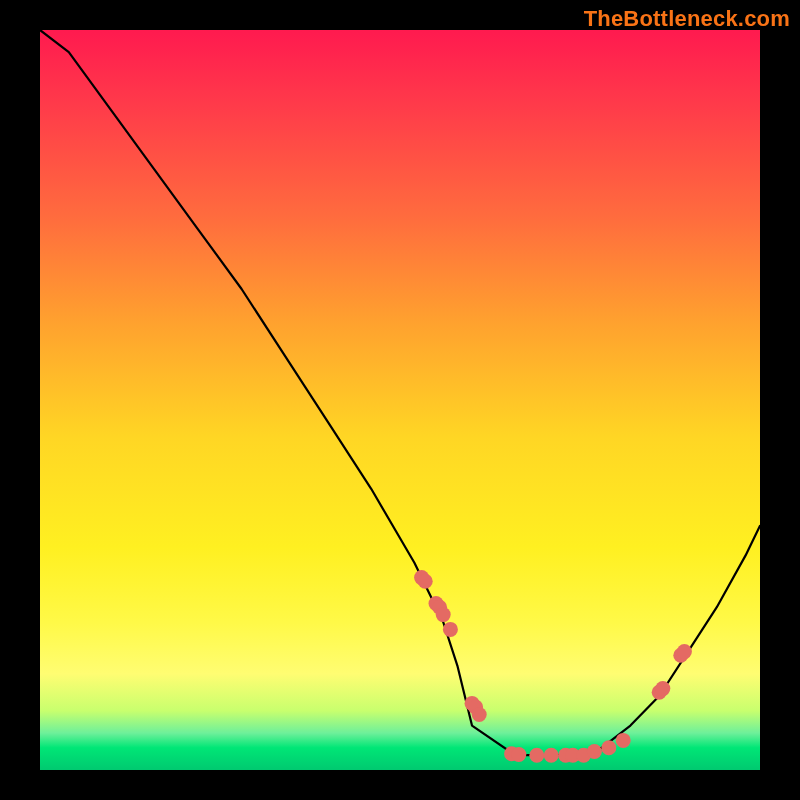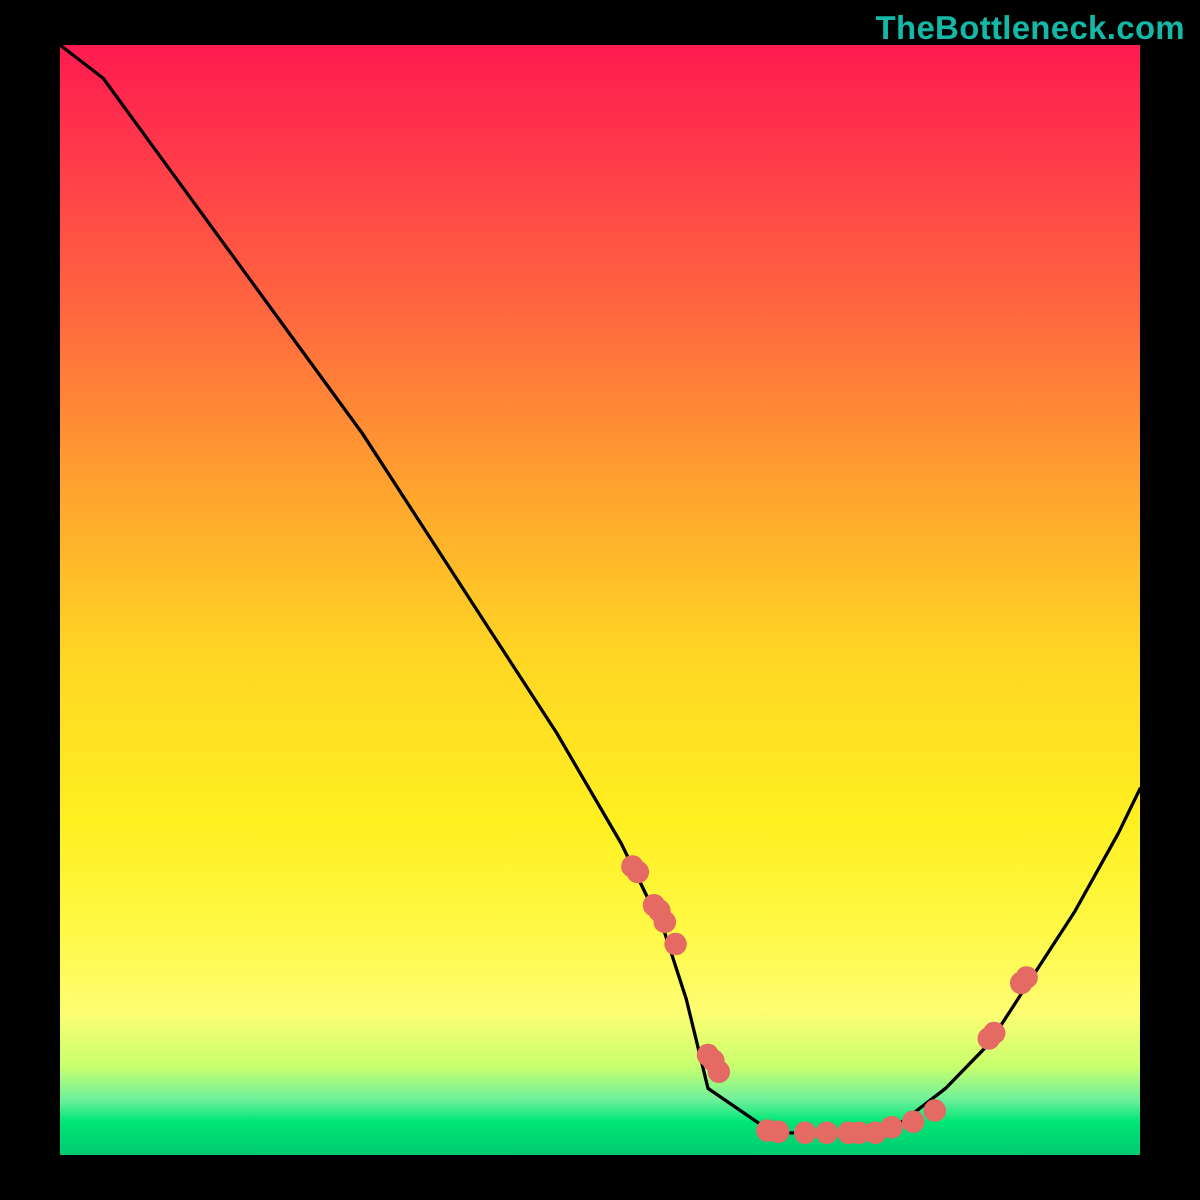--- a/index.html
+++ b/index.html
@@ -13,21 +13,21 @@
   }
   .wrap {
     position: relative;
     width: 800px;
     height: 800px;
   }
   .watermark {
     position: absolute;
     top: 6px;
     right: 10px;
-    color: #14b8a6;
+    color: #f97316;
     font-size: 22px;
     font-weight: 600;
     letter-spacing: 0.2px;
     z-index: 10;
   }
   .plot {
     position: absolute;
     left: 40px;
     top: 30px;
     width: 720px;

